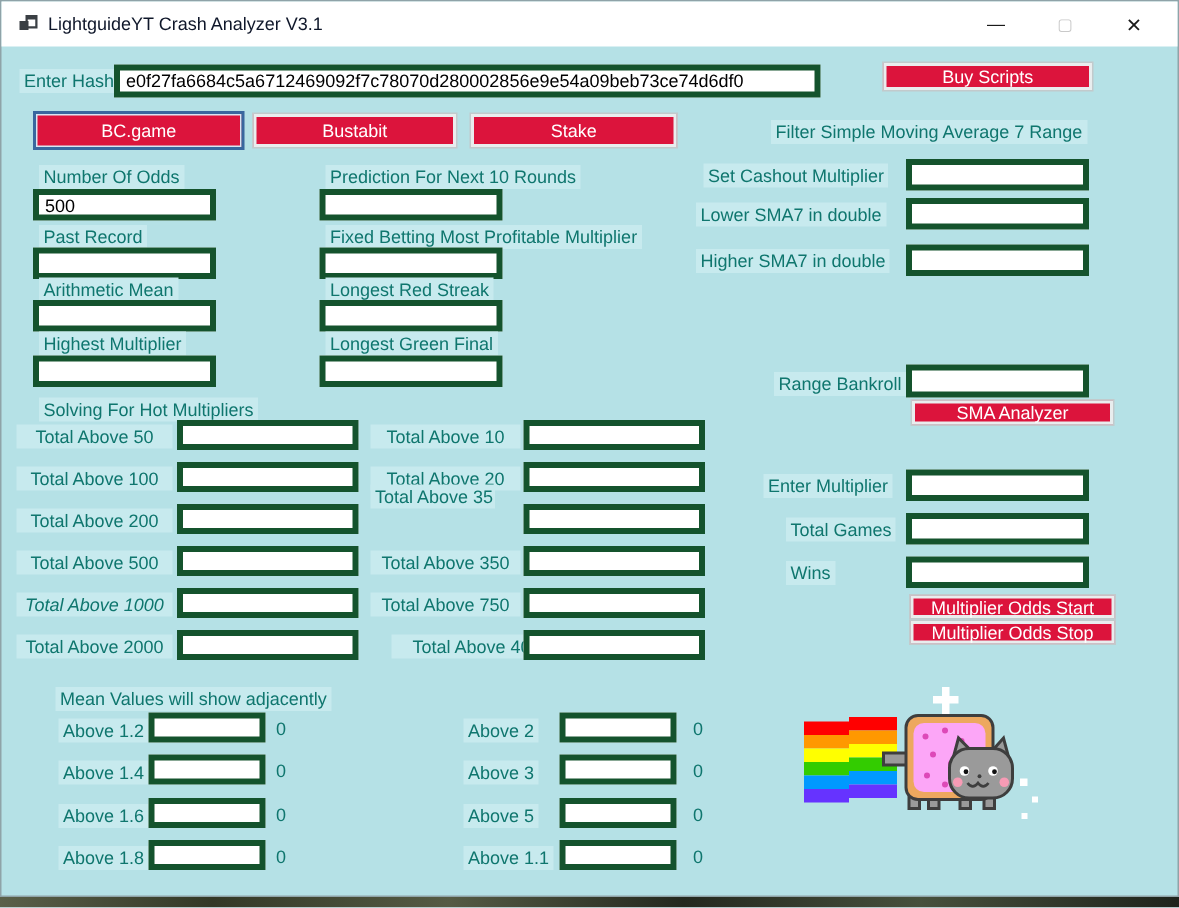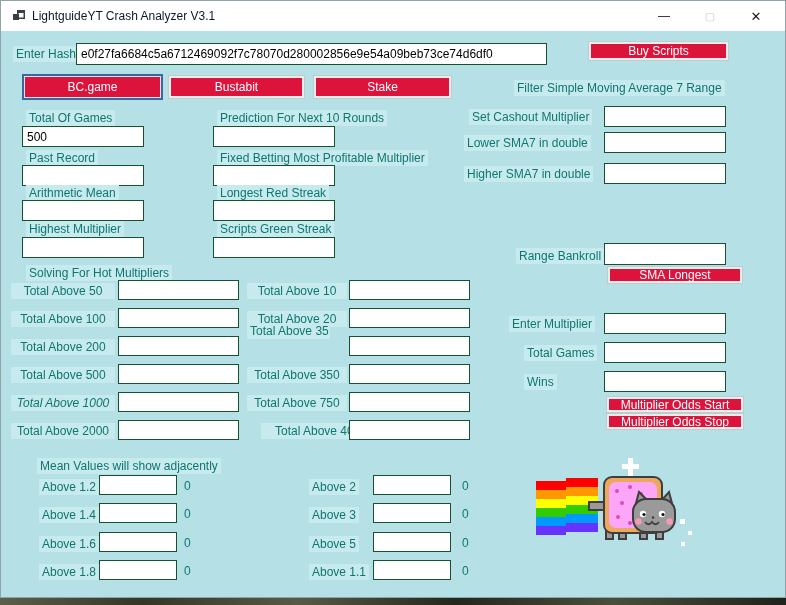--- a/index.html
+++ b/index.html
@@ -12,21 +12,21 @@
   .title-text { position:absolute; left:31px; top:8px; font-size:12px; color:#0f172a; white-space:nowrap; }
   .app-icon { position:absolute; left:11px; top:8px; width:14px; height:14px; }
   .wc { position:absolute; top:0; width:46px; height:30px; display:flex; align-items:center;
         justify-content:center; font-size:12px; color:#1a1a1a; }
   .wc.max { color:#c9c9c9; font-size:11px; }
   .wc.close { font-size:13px; }
 
   .lbl { position:absolute; font-size:12px; line-height:14px; color:#0f766e;
          background:#c7eaee; padding:1px 3px; white-space:nowrap; }
   .lbl.center { text-align:center; }
-  .tb { position:absolute; background:#fff; border:1px solid #14532d; font-size:12px;
+  .tb { position:absolute; background:#fff; border:4px solid #14532d; font-size:12px;
         font-family:"Liberation Sans", sans-serif; padding:1px 4px; color:#000; }
   .rbtn { position:absolute; background:#dc143c; color:#fff; font-size:12px; line-height:12px;
           display:flex; align-items:center; justify-content:center; white-space:nowrap;
           border:2px solid #e9edee; outline:1px solid #c2cacc; cursor:default; }
   .rbtn.focused { border:1px solid #d8e6f2; outline:2px solid #39679e; }
   .plain { background:transparent; padding:0; }
   .wallpaper { position:absolute; left:0; bottom:0; width:786px; height:7px;
                background:linear-gradient(90deg,#5a6049 0%,#333826 18%,#555b44 38%,#23281e 58%,#47503c 78%,#1e231b 100%); }
 </style>
 </head>
@@ -49,47 +49,47 @@
 
     <div class="lbl" style="left:12px; top:45px;">Enter Hash</div>
     <input class="tb" style="left: 75px; top: 42px; width: 471px; height: 22px;" value="e0f27fa6684c5a6712469092f7c78070d280002856e9e54a09beb73ce74d6df0">
     <div class="rbtn focused" style="left:23px; top:75px; width:137px; height:22px;">BC.game</div>
 
     <div class="rbtn" style="left:588px; top:41px; width:139px; height:18px;">Buy Scripts</div>
     <div class="rbtn" style="left:168px; top:75px; width:135px; height:22px;">Bustabit</div>
     <div class="rbtn" style="left:313px; top:75px; width:137px; height:22px;">Stake</div>
     <div class="lbl" style="left:513px; top:79px;">Filter Simple Moving Average 7 Range</div>
 
-    <div class="lbl" style="left:25px; top:109px;">Total Of Games</div>
+    <div class="lbl" style="left:25px; top:109px;">Number Of Odds</div>
     <input class="tb" style="left: 21px; top: 125px; width: 122px; height: 21px;" value="500">
     <div class="lbl" style="left:25px; top:149px;">Past Record</div>
     <input class="tb" style="left: 21px; top: 164px; width: 122px; height: 21px;" value="">
     <div class="lbl" style="left:25px; top:184px;">Arithmetic Mean</div>
     <input class="tb" style="left: 21px; top: 199px; width: 122px; height: 21px;" value="">
     <div class="lbl" style="left:25px; top:220px;">Highest Multiplier</div>
     <input class="tb" style="left: 21px; top: 236px; width: 122px; height: 21px;" value="">
 
     <div class="lbl" style="left:216px; top:109px;">Prediction For Next 10 Rounds</div>
     <input class="tb" style="left: 212px; top: 125px; width: 122px; height: 21px;" value="">
     <div class="lbl" style="left:216px; top:149px;">Fixed Betting Most Profitable Multiplier</div>
     <input class="tb" style="left: 212px; top: 164px; width: 122px; height: 21px;" value="">
     <div class="lbl" style="left:216px; top:184px;">Longest Red Streak</div>
     <input class="tb" style="left: 212px; top: 199px; width: 122px; height: 21px;" value="">
-    <div class="lbl" style="left:216px; top:220px;">Scripts Green Streak</div>
+    <div class="lbl" style="left:216px; top:220px;">Longest Green Final</div>
     <input class="tb" style="left: 212px; top: 236px; width: 122px; height: 21px;" value="">
 
     <div class="lbl" style="left:468px; top:108px;">Set Cashout Multiplier</div>
     <input class="tb" style="left: 603px; top: 105px; width: 122px; height: 21px;" value="">
     <div class="lbl" style="left:463px; top:134px;">Lower SMA7 in double</div>
     <input class="tb" style="left: 603px; top: 131px; width: 122px; height: 21px;" value="">
     <div class="lbl" style="left:463px; top:165px;">Higher SMA7 in double</div>
     <input class="tb" style="left: 603px; top: 162px; width: 122px; height: 21px;" value="">
     <div class="lbl" style="left:515px; top:247px;">Range Bankroll</div>
     <input class="tb" style="left: 603px; top: 242px; width: 122px; height: 22px;" value="">
-    <div class="rbtn" style="left:607px; top:266px; width:134px; height:16px;">SMA Longest</div>
+    <div class="rbtn" style="left:607px; top:266px; width:134px; height:16px;">SMA Analyzer</div>
 
     <div class="lbl" style="left:25px; top:264px;">Solving For Hot Multipliers</div>
 
     <div class="lbl center" style="left:10px; top:282px; width:104px;">Total Above 50</div>
     <input class="tb" style="left: 117px; top: 279px; width: 121px; height: 20px;" value="">
     <div class="lbl center" style="left:246px; top:282px; width:100px;">Total Above 10</div>
     <input class="tb" style="left: 348px; top: 279px; width: 121px; height: 20px;" value="">
 
     <div class="lbl center" style="left:10px; top:310px; width:104px;">Total Above 100</div>
     <input class="tb" style="left: 117px; top: 307px; width: 121px; height: 20px;" value="">

